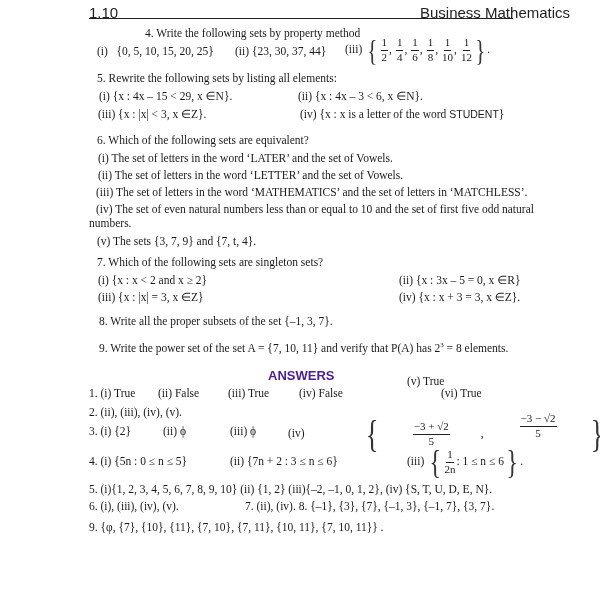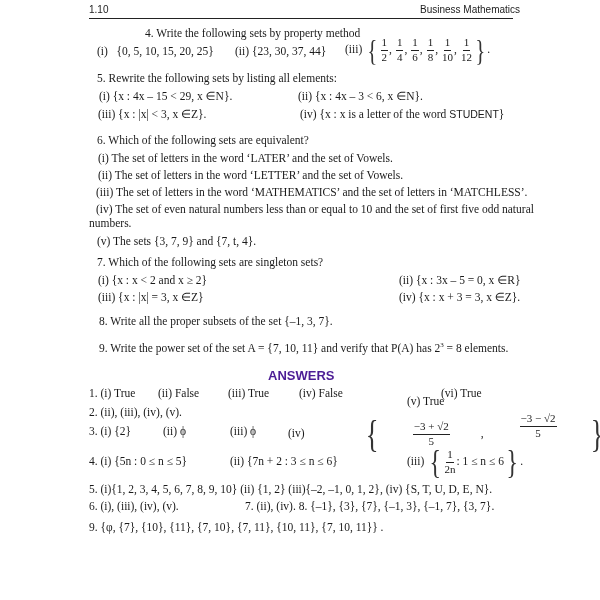--- a/index.html
+++ b/index.html
@@ -1,19 +1,19 @@
 <!DOCTYPE html>
 <html><head>
 <meta charset="utf-8">
 <style>
   html, body { margin:0; padding:0; background:#ffffff; }
   body { width:600px; height:600px; position:relative; overflow:hidden;
          font-family:"Liberation Serif", serif; color:#1a1a1a; font-size:11.5px; }
   .abs { position:absolute; white-space:nowrap; line-height:1; }
-  .hdr { font-family:"Liberation Sans", sans-serif; font-size:10px; color:#222; }
+  .hdr { font-family:"Liberation Sans", sans-serif; font-size:15px; color:#222; }
   .rule { position:absolute; left:89px; width:424px; top:18px; height:1px; background:#222; }
   .ans-title { font-family:"Liberation Sans", sans-serif; font-weight:bold; font-size:13px; color:#4c1d95; }
   .sans { font-family:"Liberation Sans", sans-serif; font-size:10.5px; }
   .brace { font-size:30px; font-weight:100; transform:scaleX(0.7); display:inline-block; line-height:1; vertical-align:middle; color:#333; }
   .frac { display:inline-flex; flex-direction:column; align-items:center; vertical-align:middle; font-size:11px; line-height:1.05; margin:0 1px; }
   .frac .num { border-bottom:1px solid #222; padding:0 1px 1px 1px; }
   .frac .den { padding-top:1px; }
   .fl { display:inline-flex; align-items:center; }
   sup { font-size:7px; }
 </style>
@@ -97,21 +97,21 @@
 <div class="abs" style="left:99px; top:342px;">
   <span>9. Write the power set of the set A = {7, 10, 11} and verify that P(A) has 2</span><sup>3</sup><span> = 8 elements.</span>
 </div>
 
 <div class="abs ans-title" style="left:268px; top:369px;">ANSWERS</div>
 
 <div class="abs" style="left:89px; top:388px;">1. (i) True</div>
 <div class="abs" style="left:158px; top:388px;">(ii) False</div>
 <div class="abs" style="left:228px; top:388px;">(iii) True</div>
 <div class="abs" style="left:299px; top:388px;">(iv) False</div>
-<div class="abs" style="left:379px; top:396px;padding-left:28px;">(v) True</div>
+<div class="abs" style="left:379px; top:376px;padding-left:28px;">(v) True</div>
 <div class="abs" style="left:441px; top:388px;">(vi) True</div>
 
 <div class="abs" style="left:89px; top:407px;">2. (ii), (iii), (iv), (v).</div>
 
 <div class="abs" style="left:89px; top:426px;">3. (i)  {2}</div>
 <div class="abs" style="left:163px; top:426px;">(ii) ϕ</div>
 <div class="abs" style="left:230px; top:426px;">(iii) ϕ</div>
 <div class="abs fl" style="left:288px; top:413px;gap:28px;">
   <span>(iv)</span>&nbsp;
   <span class="brace" style="font-size:38px;">{</span>

